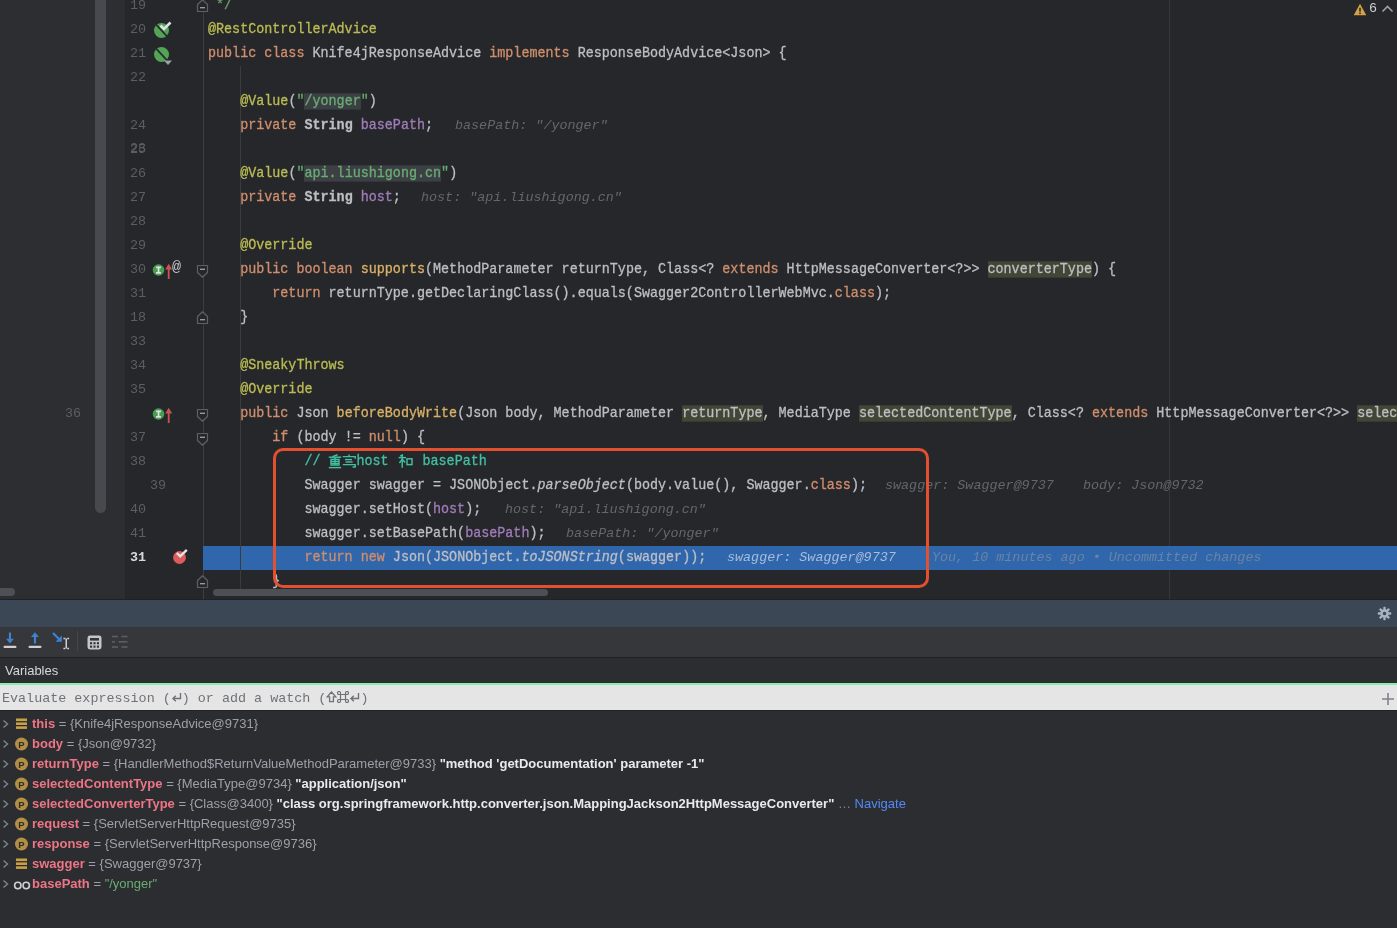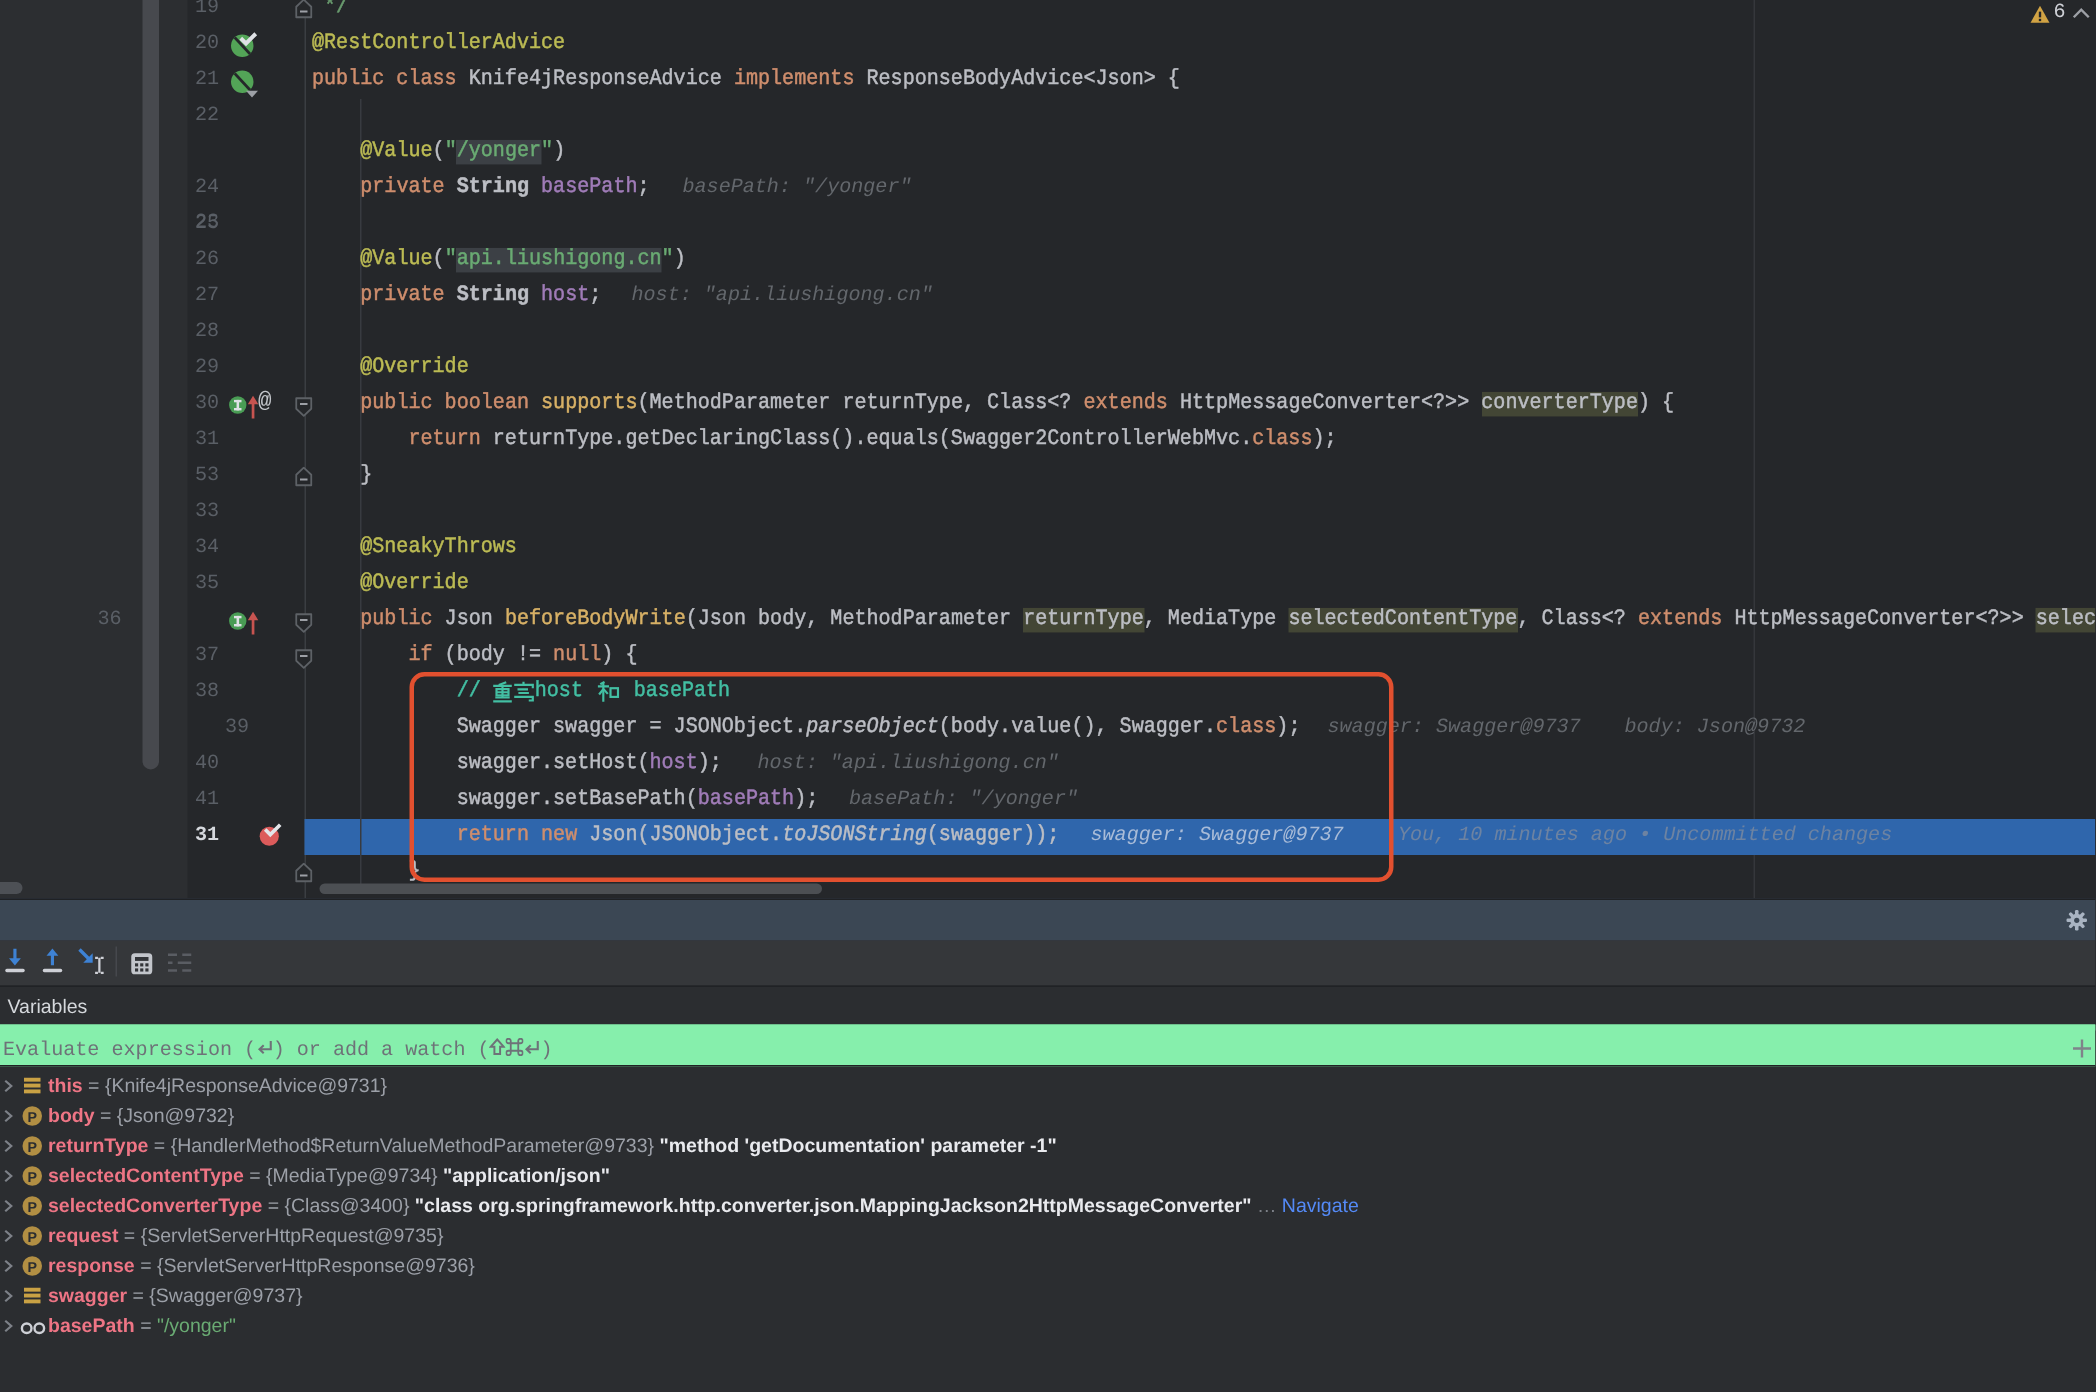--- a/index.html
+++ b/index.html
@@ -26,23 +26,23 @@
 .sbg{background:#3c4045;}
 .ig{position:absolute;width:1px;background:#383b40;}
 #gutline{position:absolute;left:203px;top:0;width:1px;height:599px;background:#3b3e42;}
 #guide120{position:absolute;left:1169px;top:0;width:1px;height:599px;background:#35373b;}
 #execline{position:absolute;left:203px;top:546px;width:1194px;height:24px;background:#2f66ac;}
 #redbox{position:absolute;left:273px;top:448px;width:650px;height:134px;border:3px solid #e2502f;border-radius:10px;}
 #hscroll{position:absolute;left:213px;top:589px;width:335px;height:7px;background:#4c4f53;border-radius:4px;}
 #blueband{position:absolute;left:0;top:599px;width:1397px;height:28px;background:#3b4754;border-top:1px solid #1f2124;box-sizing:border-box;}
 #toolbar{position:absolute;left:0;top:627px;width:1397px;height:30px;background:#35373a;}
 #varsrow{position:absolute;left:0;top:657px;width:1397px;height:25px;background:#2b2d30;color:#d5d8dc;font-size:13px;line-height:26px;border-top:1px solid #202225;box-sizing:border-box;}
-#evalrow{position:absolute;left:0;top:683px;width:1397px;height:28px;background:#86efac;color:#6e7278;
+#evalrow{position:absolute;left:0;top:683px;width:1397px;height:28px;background:#e5e5e5;color:#6e7278;
          font-family:"Liberation Mono",monospace;font-size:13.4px;line-height:28px;white-space:pre;
-         border-top:4px solid #86efac;border-bottom:1px solid #202225;box-sizing:border-box;}
+         border-top:2px solid #86efac;border-bottom:1px solid #202225;box-sizing:border-box;}
 #tree{position:absolute;left:0;top:712px;width:1397px;height:216px;background:#2b2d30;}
 .vrow{position:absolute;left:32px;width:1360px;height:20px;line-height:20px;font-size:13px;color:#9ca0a8;white-space:pre;}
 .vname{color:#ee7585;font-weight:bold;}
 .vwhite{color:#e9eaee;font-weight:bold;}
 .vgreen{color:#6aab73;}
 .vnav{color:#548af7;}
 svg.abs{position:absolute;}
 .atS{position:absolute;font-family:"Liberation Mono",monospace;}
 </style>
 </head>
@@ -63,21 +63,21 @@
   <div class="num" style="top:66px;">22</div>
   <div class="num" style="top:90px;margin-top:47px;">23</div>
   <div class="num" style="top:114px;">24</div>
   <div class="num" style="top:138px;">25</div>
   <div class="num" style="top:162px;">26</div>
   <div class="num" style="top:186px;">27</div>
   <div class="num" style="top:210px;">28</div>
   <div class="num" style="top:234px;">29</div>
   <div class="num" style="top:258px;">30</div>
   <div class="num" style="top:282px;">31</div>
-  <div class="num" style="top:306px;">53</div>
+  <div class="num" style="top:306px;">18</div>
   <div class="num" style="top:330px;">33</div>
   <div class="num" style="top:354px;">34</div>
   <div class="num" style="top:378px;">35</div>
   <div class="num" style="top:402px;text-align:center;">36</div>
   <div class="num" style="top:426px;">37</div>
   <div class="num" style="top:450px;">38</div>
   <div class="num" style="top:474px;padding-left:20px;">39</div>
   <div class="num" style="top:498px;">40</div>
   <div class="num" style="top:522px;">41</div>
   <div class="num" style="top:546px;color:#d5d8dd;font-weight:bold;">31</div>

